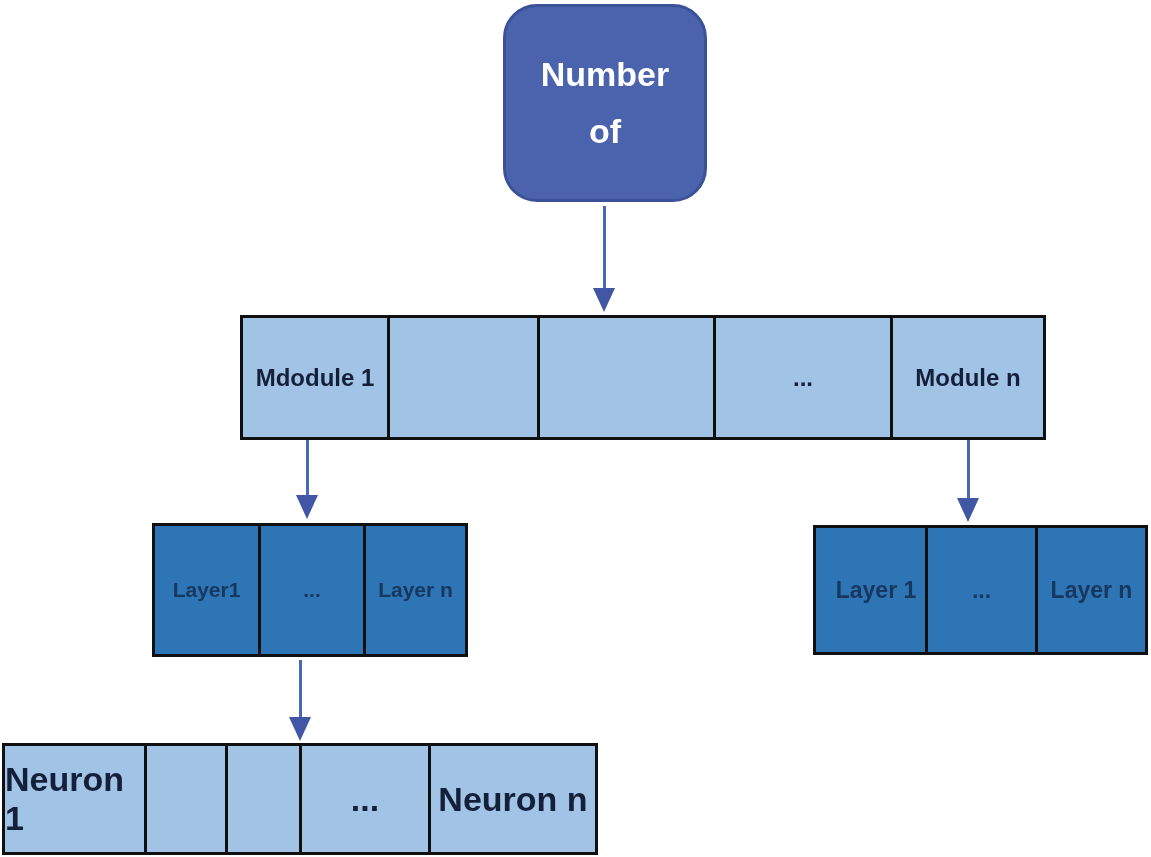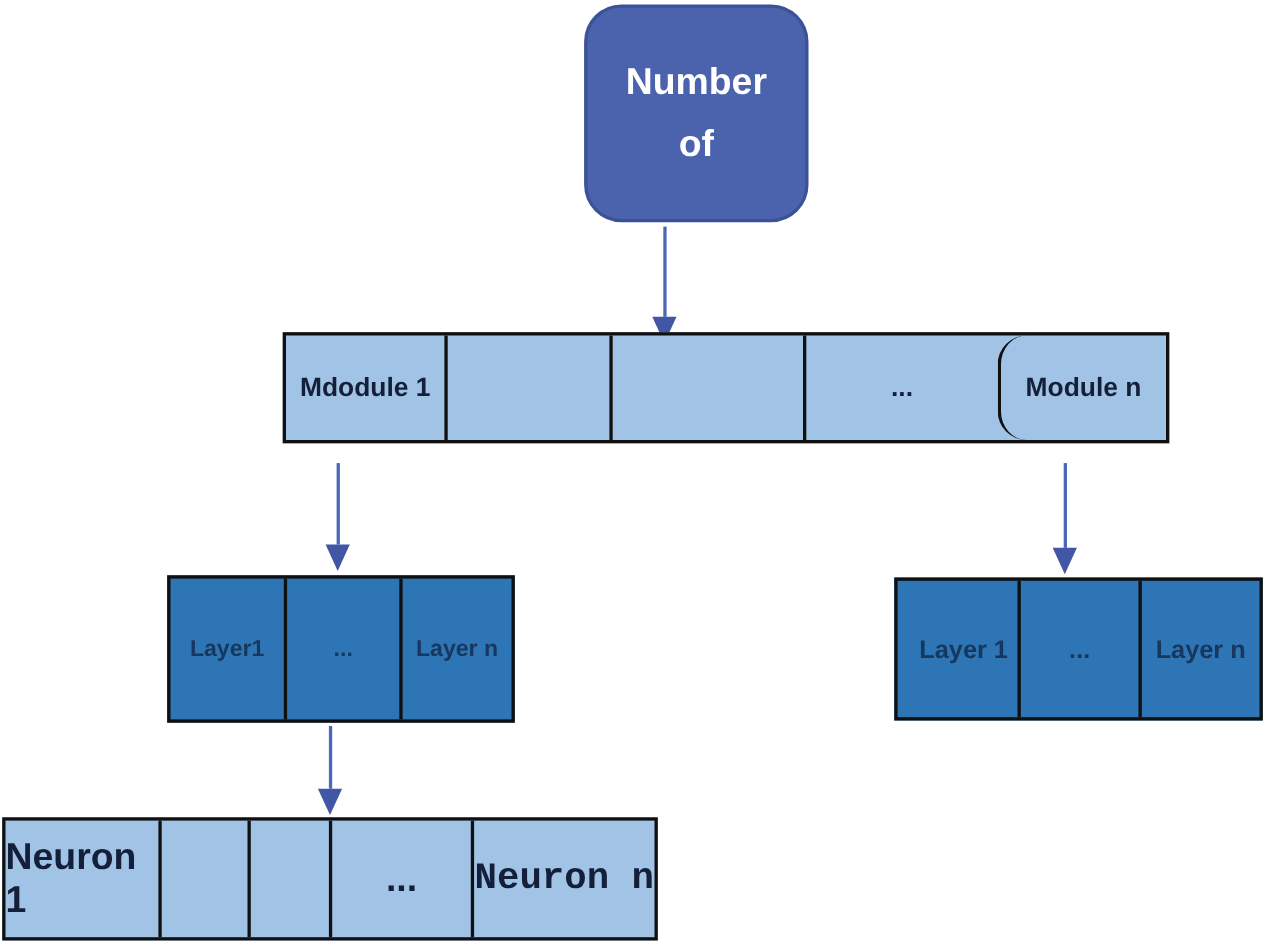--- a/index.html
+++ b/index.html
@@ -6,39 +6,39 @@
   .canvas{
     position:relative;width:1151px;height:857px;background:#ffffff;
     font-family:"Liberation Sans",sans-serif;overflow:hidden;
   }
   
   .root-box{
     position:absolute;left:503px;top:4px;width:204px;height:198px;
     background:#4a63ac;border:3px solid #3b5198;border-radius:34px;
     box-sizing:border-box;color:#ffffff;font-weight:bold;font-size:34px;
     display:flex;flex-direction:column;align-items:center;justify-content:center;
-    text-align:center;line-height:57px;margin-left:28px;
+    text-align:center;line-height:57px;
   }
   
   .row{
     position:absolute;display:flex;box-sizing:border-box;
     border:3px solid #101010;
   }
   .row .cell{
     box-sizing:border-box;border-left:3px solid #101010;
     display:flex;align-items:center;justify-content:center;
     font-weight:bold;
   }
   .row .cell:first-child{border-left:none;}
   .row-light{background:#a1c3e6;}
   .row-light .cell{color:#14203a;}
   .row-dark{background:#2e75b5;}
   .row-dark .cell{color:#17375e;text-align:center;}
 
-  .row-modules{left:240px;top:302px;width:806px;height:101px;font-size:24px;margin-left:17px;}
+  .row-modules{left:240px;top:315px;width:806px;height:125px;font-size:24px;}
   .row-layers-left{left:152px;top:523px;width:316px;height:134px;font-size:21px;}
   .row-layers-right{left:813px;top:525px;width:335px;height:130px;font-size:23px;}
   .row-neurons{left:2px;top:743px;width:596px;height:112px;font-size:34px;}
 
   
   .arrow{
     position:absolute;width:22px;display:flex;flex-direction:column;align-items:center;
   }
   .arrow .stem{width:3px;flex:1;background:#4a68b5;}
   .arrow .head{
@@ -76,36 +76,36 @@
   <div class="arrow arrow-neuron">
     <div class="stem"></div>
     <div class="head"></div>
   </div>
 
   <div class="row row-light row-modules">
     <div class="cell" style="width:144px;">Mdodule 1</div>
     <div class="cell" style="width:150px;"></div>
     <div class="cell" style="width:176px;"></div>
     <div class="cell" style="width:177px;">...</div>
-    <div class="cell" style="width:153px;border-radius:26px;">Module n</div>
+    <div class="cell" style="width:153px;">Module n</div>
   </div>
 
   <div class="row row-dark row-layers-left">
     <div class="cell" style="width:103px;">Layer1</div>
     <div class="cell" style="width:105px;">...</div>
     <div class="cell" style="width:102px;">Layer n</div>
   </div>
 
   <div class="row row-dark row-layers-right">
     <div class="cell" style="width:109px;padding-left:11px;">Layer 1</div>
     <div class="cell" style="width:110px;">...</div>
     <div class="cell" style="width:110px;">Layer n</div>
   </div>
 
   <div class="row row-light row-neurons">
     <div class="cell" style="width:146px;">Neuron 1</div>
     <div class="cell" style="width:85px;"></div>
     <div class="cell" style="width:77px;"></div>
     <div class="cell" style="width:135px;">...</div>
-    <div class="cell" style="width:175px;font-family:Liberation Mono, monospace;">Neuron n</div>
+    <div class="cell" style="width:175px;">Neuron n</div>
   </div>
 
 </div>
 
 </body></html>

